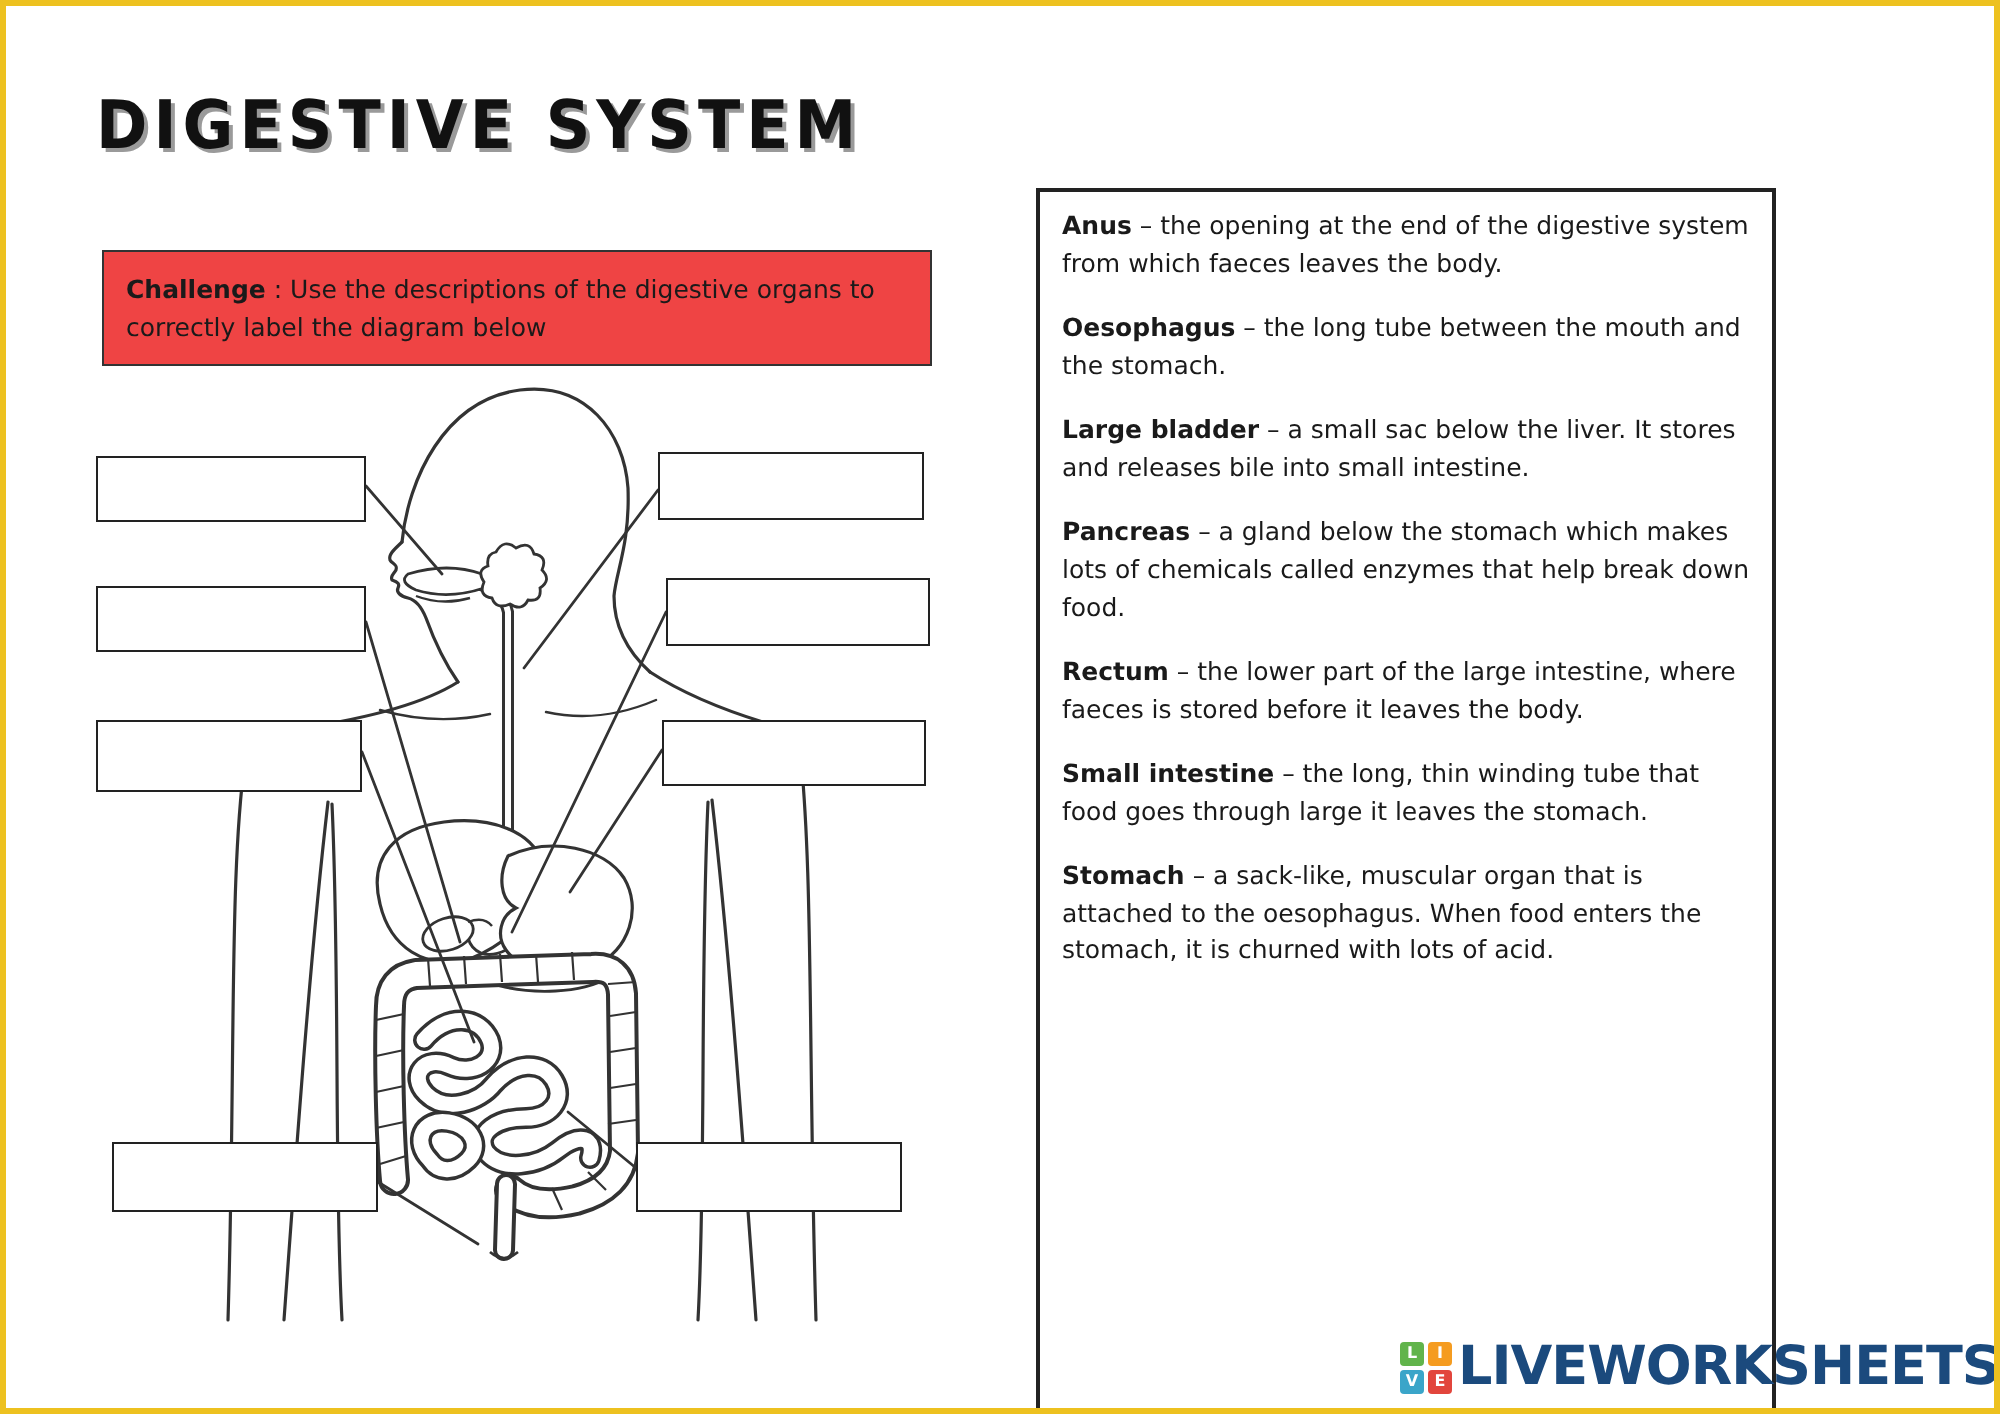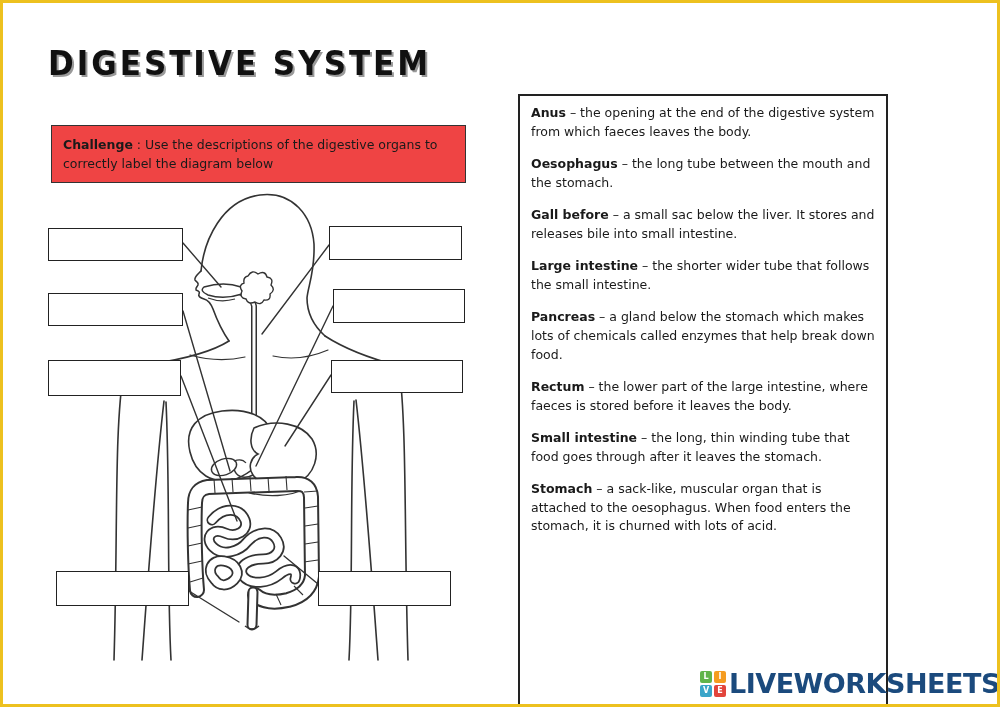--- a/index.html
+++ b/index.html
@@ -170,25 +170,24 @@
 <div class="answer-box ab3"></div>
 <div class="answer-box ab4"></div>
 <div class="answer-box ab5"></div>
 <div class="answer-box ab6"></div>
 <div class="answer-box ab7"></div>
 <div class="answer-box ab8"></div>
 
 <div class="defs-panel">
   <p><span class="term">Anus</span><span> – the opening at the end of the digestive system from which faeces leaves the body.</span></p>
   <p><span class="term">Oesophagus</span><span> – the long tube between the mouth and the stomach.</span></p>
-  <p><span class="term">Gall before</span><span> – a small sac below the liver. It stores and releases bile into small intestine.</span></p>
-  <p><span class="term">Large intestine</span><span> – the shorter wider tube that follows the small intestine.</span></p>
+  <p><span class="term">Large bladder</span><span> – a small sac below the liver. It stores and releases bile into small intestine.</span></p>
   <p><span class="term">Pancreas</span><span> – a gland below the stomach which makes lots of chemicals called enzymes that help break down food.</span></p>
   <p><span class="term">Rectum</span><span> – the lower part of the large intestine, where faeces is stored before it leaves the body.</span></p>
-  <p><span class="term">Small intestine</span><span> – the long, thin winding tube that food goes through after it leaves the stomach.</span></p>
+  <p><span class="term">Small intestine</span><span> – the long, thin winding tube that food goes through large it leaves the stomach.</span></p>
   <p><span class="term">Stomach</span><span> – a sack-like, muscular organ that is attached to the oesophagus. When food enters the stomach, it is churned with lots of acid.</span></p>
 </div>
 
 <div class="footer-logo">
   <div class="logo-grid">
     <span class="logo-sq sq-l">L</span>
     <span class="logo-sq sq-i">I</span>
     <span class="logo-sq sq-v">V</span>
     <span class="logo-sq sq-e">E</span>
   </div>

